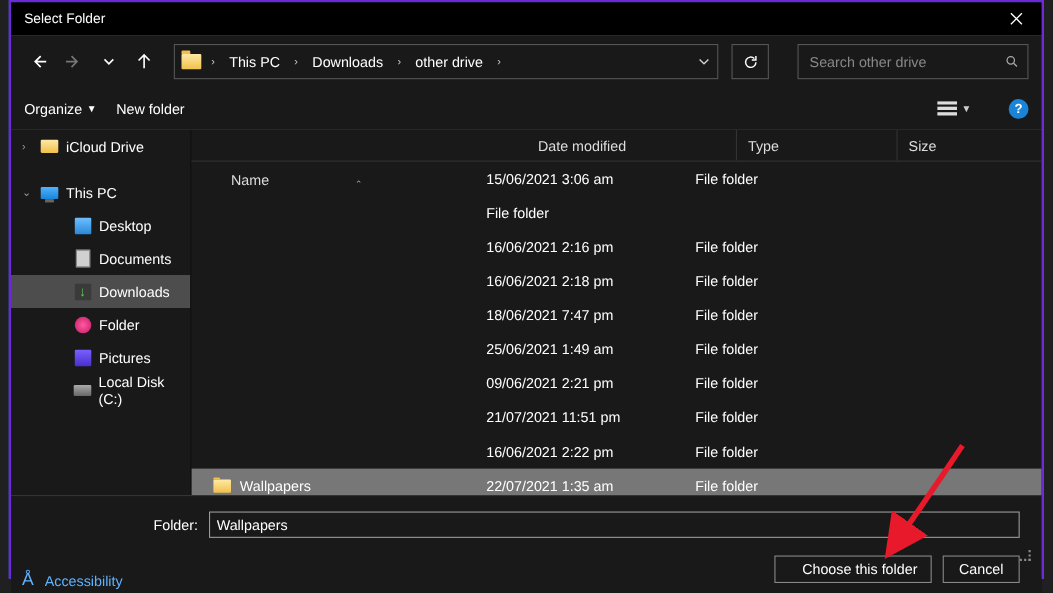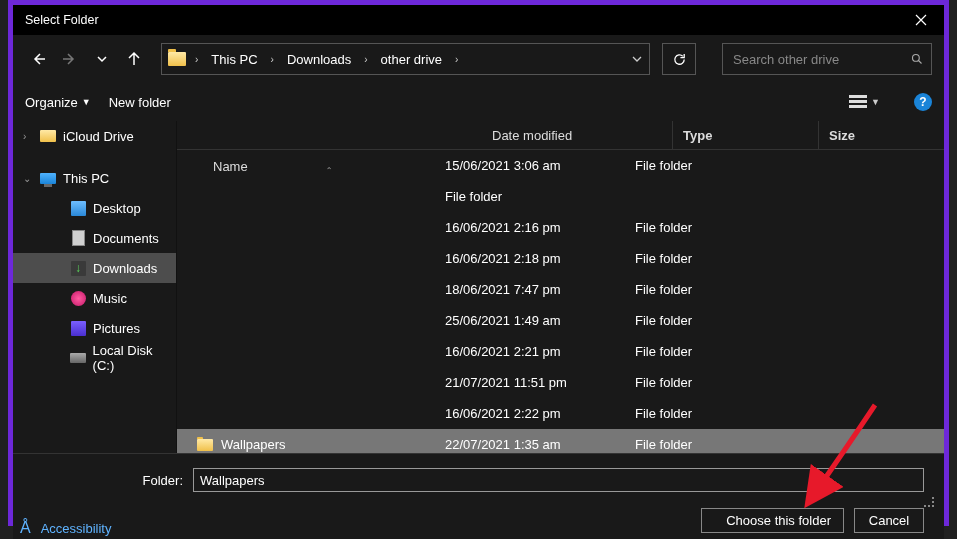--- a/index.html
+++ b/index.html
@@ -10,21 +10,21 @@
       font-family: "Segoe UI", Arial, sans-serif;
       font-size: 13px;
       color: #fff;
       overflow: hidden;
       position: relative;
     }
     .dialog {
       position: absolute;
       left: 8px; top: 0; right: 8px; bottom: 13px;
       background: #3b82f6;
-      border: 5px solid #6d28d9;
+      border: 2px solid #6d28d9;
     }
     .titlebar {
       height: 30px;
       display: flex;
       align-items: center;
       padding: 0 0 0 12px;
       background: #000;
     }
     .titlebar .title { flex: 1; font-size: 12.5px; }
     .titlebar .close { width: 46px; height: 30px; display: flex; align-items: center; justify-content: center; cursor: pointer; }
@@ -92,22 +92,22 @@
     .ico-down::after { content: "↓"; position: absolute; inset: 0; color: #5ad85a; font-size: 12px; display: flex; align-items: center; justify-content: center; }
     .ico-music { background: radial-gradient(circle, #ff5aa0, #c41868); border-radius: 50%; }
     .ico-pics { background: linear-gradient(#7a5fff,#4a2fcf); }
     .ico-vids { background: linear-gradient(#7a5fff,#4a2fcf); }
     .ico-disk { background: linear-gradient(#aaa,#666); width: 16px; height: 10px; border-radius: 1px; }
     .list { flex: 1; display: flex; flex-direction: column; }
     .list-header { height: 28px; display: flex; border-bottom: 1px solid #333; }
     .col { display: flex; align-items: center; padding: 0 10px; border-right: 1px solid #333; color: #ddd; position: relative; }
     .col.cname { width: 258px; padding-left: 36px; margin-top: 45px; }
     .col.cdate { width: 170px; }
-    .col.ctype { width: 125px; font-weight: bold; }
-    .col.csize { flex: 1; border-right: none; font-weight: bold; }
+    .col.ctype { width: 125px; }
+    .col.csize { flex: 1; border-right: none; }
     .sort-arrow { position: absolute; top: 0; left: 50%; transform: translateX(-50%); font-size: 8px; color: #aaa; }
     .rows { flex: 1; overflow: hidden; }
     .row { height: 31px; display: flex; align-items: center; cursor: pointer; }
     .row.sel { background: #777; color: #fff; }
     .row .rname { width: 258px; display: flex; align-items: center; gap: 8px; padding-left: 20px; box-sizing: border-box; }
     .row .rdate { width: 170px; padding: 0 10px; }
     .row .rtype { width: 125px; padding: 0 10px; }
     .row .rsize { flex: 1; }
     .folder-mini { width: 16px; height: 12px; background: linear-gradient(#ffe9a6,#f0c04a); border-radius: 1px; position: relative; }
     .folder-mini::before { content: ""; position: absolute; top: -2px; left: 0; width: 6px; height: 2px; background: #f0c04a; border-radius: 1px 1px 0 0; }
@@ -255,21 +255,21 @@
             <span class="ico-sm ico-down"></span>
           </span>
           <span>Downloads</span>
         </div>
         <div class="tree-item lvl1">
           <span style="width: 10px;"></span>
           <span class="arrow" style="visibility: hidden;">›</span>
           <span class="ico">
             <span class="ico-sm ico-music"></span>
           </span>
-          <span>Music</span>
+          <span>Folder</span>
         </div>
         <div class="tree-item lvl1">
           <span style="width: 10px;"></span>
           <span class="arrow" style="visibility: hidden;">›</span>
           <span class="ico">
             <span class="ico-sm ico-pics"></span>
           </span>
           <span>Pictures</span>
         </div>
         <div class="tree-item lvl1">
@@ -336,21 +336,21 @@
               <span></span>
             </div>
             <div class="rdate">25/06/2021 1:49 am</div>
             <div class="rtype">File folder</div>
             <div class="rsize"></div>
           </div>
           <div class="row">
             <div class="rname">
               <span></span>
             </div>
-            <div class="rdate">16/06/2021 2:21 pm</div>
+            <div class="rdate">09/06/2021 2:21 pm</div>
             <div class="rtype">File folder</div>
             <div class="rsize"></div>
           </div>
           <div class="row">
             <div class="rname">
               <span></span>
             </div>
             <div class="rdate">21/07/2021 11:51 pm</div>
             <div class="rtype">File folder</div>
             <div class="rsize"></div>

